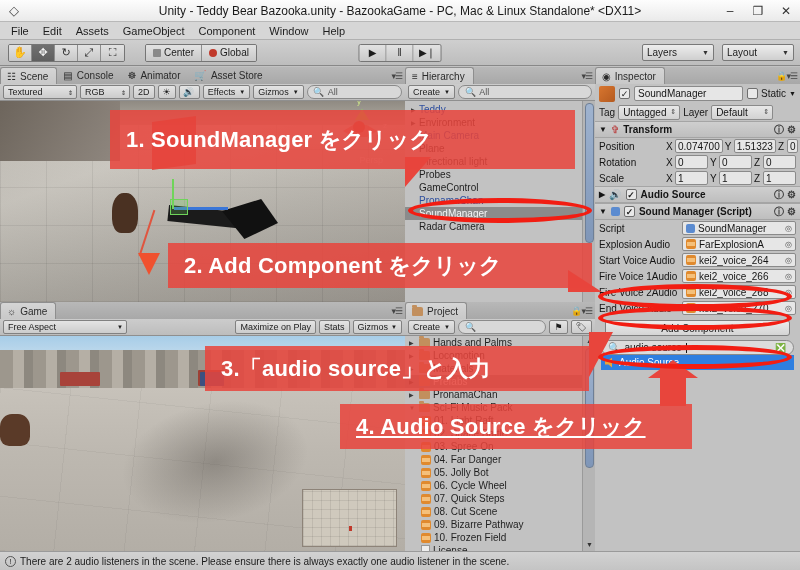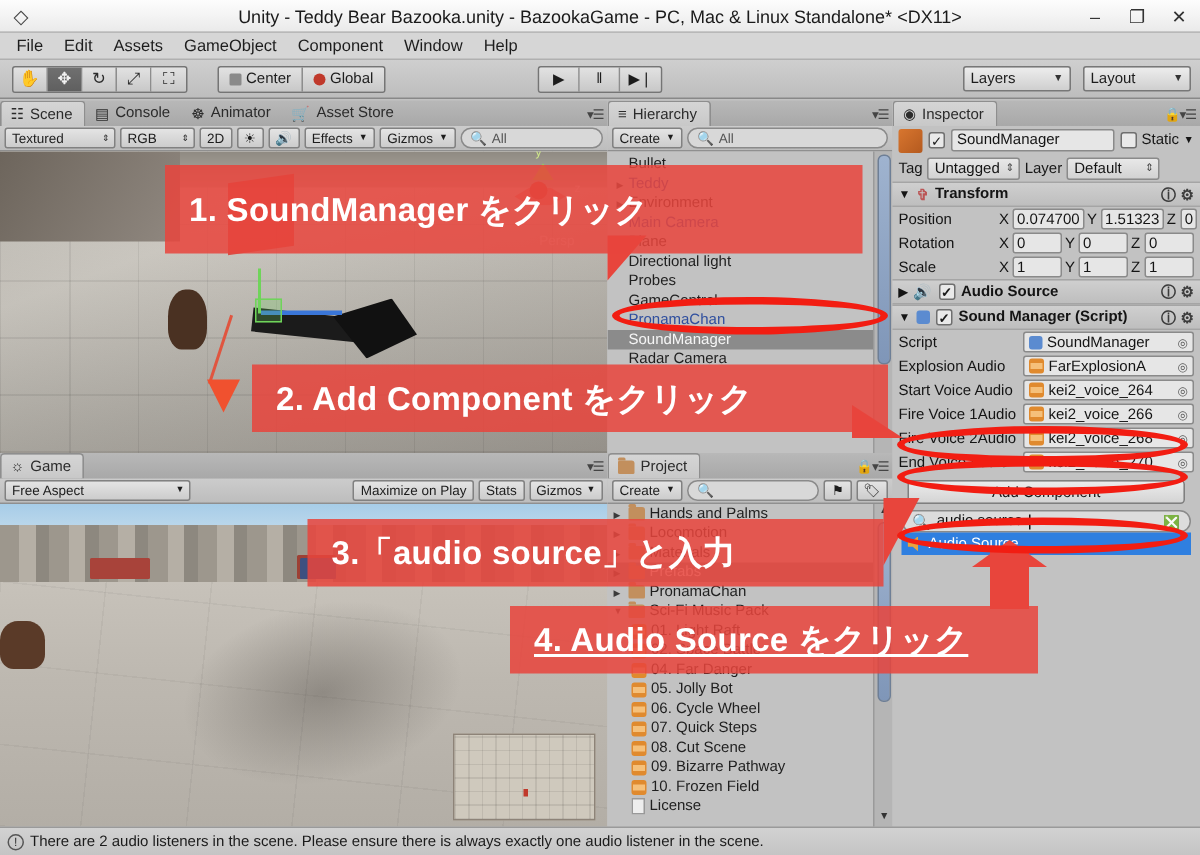--- a/index.html
+++ b/index.html
@@ -333,24 +333,20 @@
       <div class="sbtn">
         <span>Create</span>
         <span style="margin-left:4px;font-size:6px">▼</span>
       </div>
       <div class="searchbox">
         <span>🔍</span>
         <span>All</span>
       </div>
     </div>
     <div class="hier-list">
-      <div class="hier-row">
-          <span class="tri"></span>
-          <span>Bullet</span>
-        </div>
       <div class="hier-row prefab">
           <span class="tri">▶</span>
           <span>Teddy</span>
         </div>
       <div class="hier-row">
           <span class="tri">▶</span>
           <span>Environment</span>
         </div>
       <div class="hier-row prefab" style="padding-left:14px">
           <span>Main Camera</span>
@@ -437,20 +433,24 @@
           <span class="folder-ic"></span>
           <span>Sci-Fi Music Pack</span>
         </div>
       <div class="proj-row" style="padding-left:16px">
           <span class="audio-ic"></span>
           <span>01. Light Raft</span>
         </div>
       <div class="proj-row" style="padding-left:16px">
           <span class="audio-ic"></span>
           <span>02. Space Battle</span>
+        </div>
+      <div class="proj-row" style="padding-left:16px">
+          <span class="audio-ic"></span>
+          <span>03. Spree On</span>
         </div>
       <div class="proj-row" style="padding-left:16px">
           <span class="audio-ic"></span>
           <span>04. Far Danger</span>
         </div>
       <div class="proj-row" style="padding-left:16px">
           <span class="audio-ic"></span>
           <span>05. Jolly Bot</span>
         </div>
       <div class="proj-row" style="padding-left:16px">

